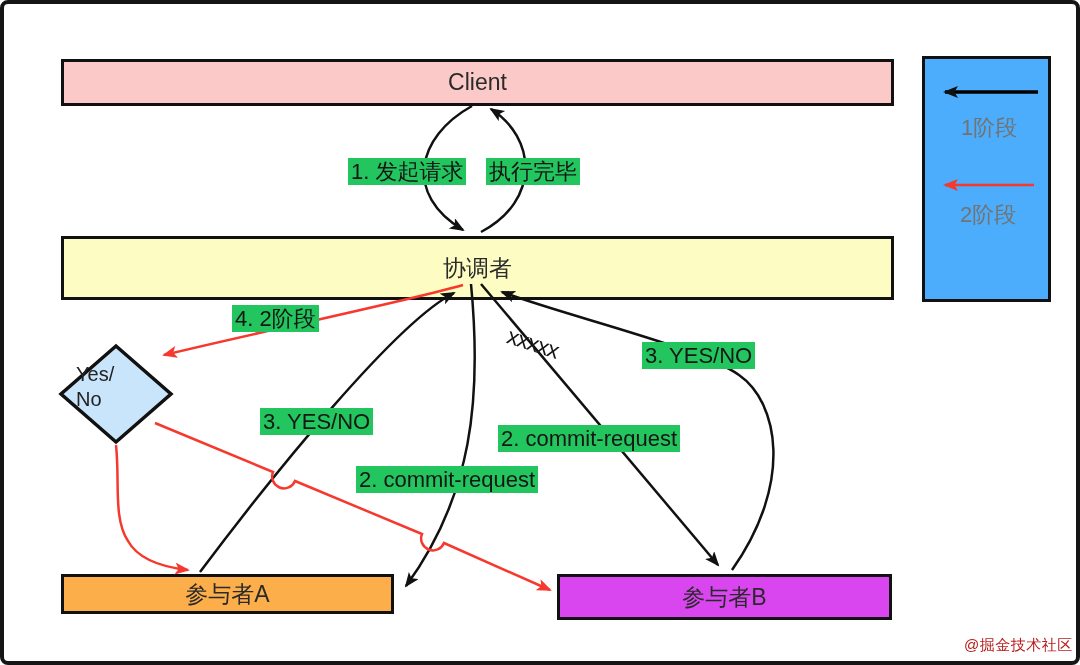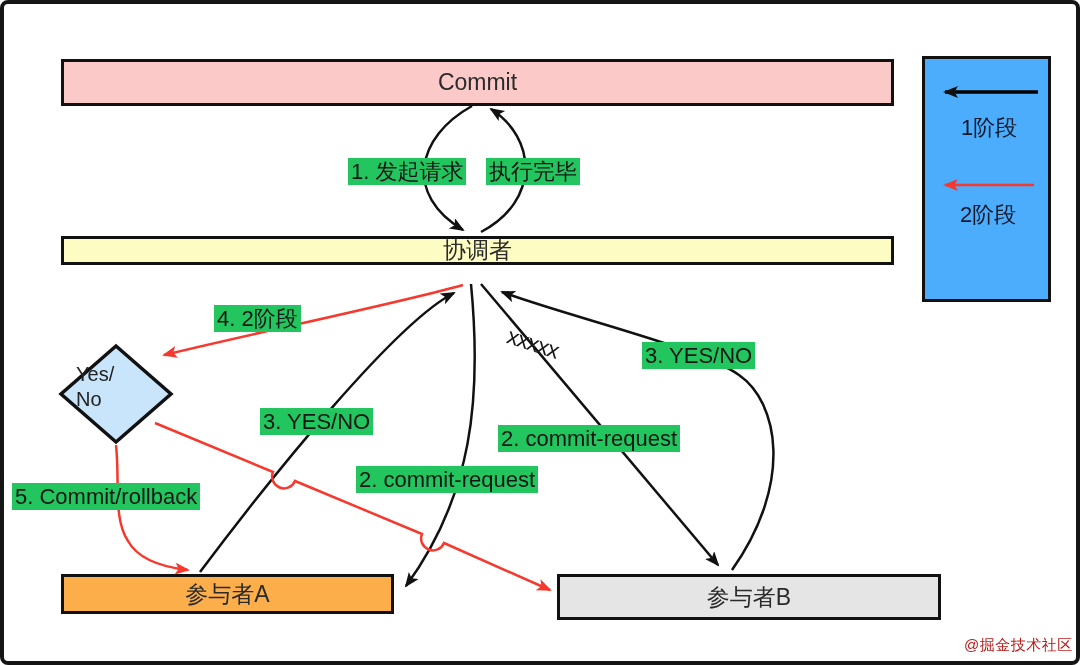--- a/index.html
+++ b/index.html
@@ -9,61 +9,61 @@
     background:#fff;
     font-family:"Liberation Sans","DejaVu Sans",sans-serif;
     color:#1c1c1c;
   }
   .node{
     position:absolute;box-sizing:border-box;border:3px solid #111;
     display:flex;align-items:center;justify-content:center;
     font-size:23px;color:#2a2a2a;
   }
   .client{left:57px;top:55px;width:833px;height:47px;background:#fbcac8;}
-  .coordinator{left:57px;top:232px;width:833px;height:29px;background:#fdfdc3;}
+  .coordinator{left:57px;top:232px;width:833px;height:64px;background:#fdfdc3;}
   .participant-a{left:57px;top:570px;width:333px;height:40px;background:#fcae4b;}
-  .participant-b{left:553px;top:570px;width:384px;height:46px;background:#e5e5e5;}
+  .participant-b{left:553px;top:570px;width:335px;height:46px;background:#d946ef;}
   .legend{left:918px;top:52px;width:129px;height:246px;background:#4badfb;}
   svg.overlay{position:absolute;left:0;top:0;width:1080px;height:665px;pointer-events:none;}
   .lbl{
     position:absolute;background:#22c55e;padding:1px 3px;white-space:nowrap;
     font-size:22px;color:#161616;line-height:1.15;
   }
   .lbl-step1{left:344px;top:154px;}
   .lbl-done{left:482px;top:154px;}
-  .lbl-step4{left:210px;top:301px;}
+  .lbl-step4{left:228px;top:301px;}
   .lbl-yesno-a{left:256px;top:404px;}
   .lbl-yesno-b{left:638px;top:338px;}
   .lbl-commit-b{left:494px;top:421px;}
   .lbl-commit-a{left:352px;top:462px;}
   .lbl-step5{left:8px;top:479px;}
   .lbl-xxxxx{
     left:504px;top:318px;background:transparent;padding:0;
     font-size:23px;letter-spacing:-1px;
     transform:rotate(18deg);transform-origin:left center;
   }
   .diamond-text{
     position:absolute;left:72px;top:358px;width:80px;
     text-align:left;font-size:20px;line-height:1.25;color:#222;
   }
-  .legend-lbl{position:absolute;background:transparent;padding:0;font-size:22px;color:#0f172a;}
+  .legend-lbl{position:absolute;background:transparent;padding:0;font-size:22px;color:#737373;}
   .legend-lbl-1{left:957px;top:109px;}
   .legend-lbl-2{left:956px;top:196px;}
   .watermark{
     position:absolute;left:960px;top:632px;font-size:15px;color:#b91c1c;
     letter-spacing:0.5px;
   }
 </style>
 </head>
 <body>
 
 <div id="canvas">
 
   <div class="node client">
-    <span>Commit</span>
+    <span>Client</span>
   </div>
   <div class="node coordinator">
     <span>协调者</span>
   </div>
   <div class="node participant-a">
     <span>参与者A</span>
   </div>
   <div class="node participant-b">
     <span>参与者B</span>
   </div>
@@ -98,21 +98,20 @@
     <path d="M 1030,181 L 941,181" fill="none" stroke="#f6392e" stroke-width="2.5" marker-end="url(#ar)"></path>
   </svg>
 
   <div class="lbl lbl-step1">1. 发起请求</div>
   <div class="lbl lbl-done">执行完毕</div>
   <div class="lbl lbl-step4">4. 2阶段</div>
   <div class="lbl lbl-yesno-a">3. YES/NO</div>
   <div class="lbl lbl-yesno-b">3. YES/NO</div>
   <div class="lbl lbl-commit-b">2. commit-request</div>
   <div class="lbl lbl-commit-a">2. commit-request</div>
-  <div class="lbl lbl-step5">5. Commit/rollback</div>
   <div class="lbl lbl-xxxxx">xxxxx</div>
 
   <div class="diamond-text">
     <div>Yes/</div>
     <div>No</div>
   </div>
 
   <div class="legend-lbl legend-lbl-1">1阶段</div>
   <div class="legend-lbl legend-lbl-2">2阶段</div>
 

